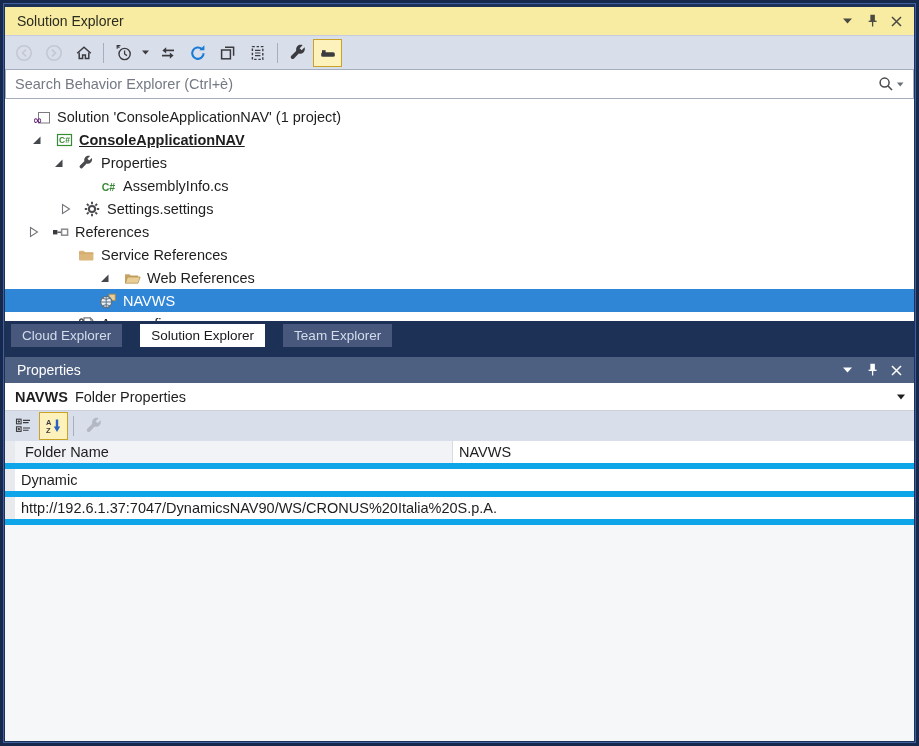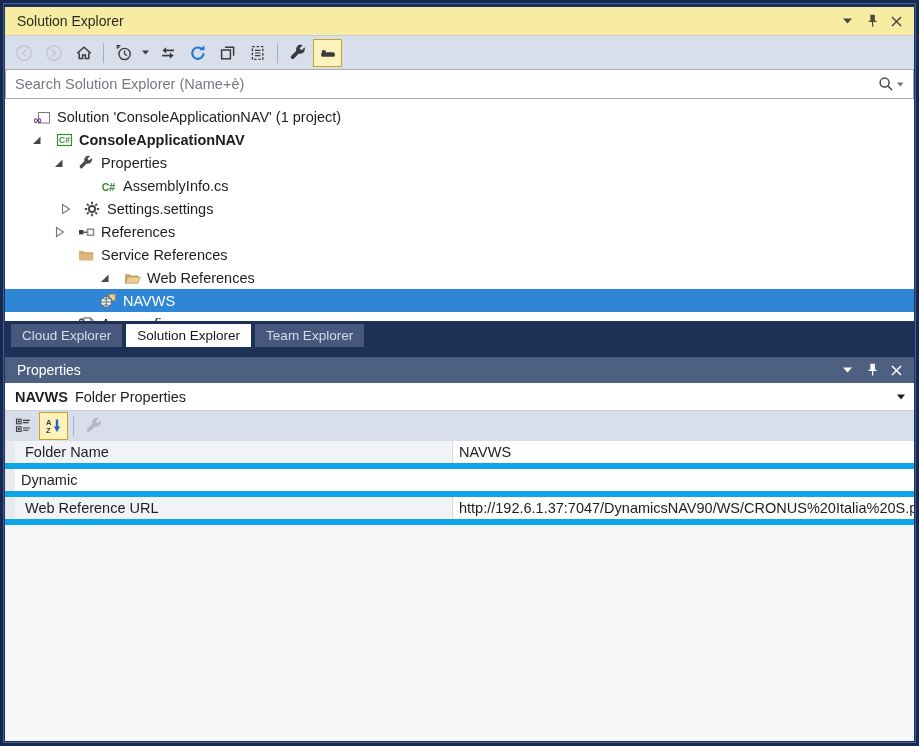--- a/index.html
+++ b/index.html
@@ -40,25 +40,25 @@
   .se-search .ph{flex:1;color:#747984;font-size:14.5px;}
   .se-tree{flex:1;background:#ffffff;overflow:hidden;padding-top:6px;position:relative;}
   .trow{
     height:23px;display:flex;align-items:center;font-size:14.5px;color:#1e1e1e;
     white-space:nowrap;
   }
   .trow.selected{background:#2f86d6;color:#ffffff;}
   .trow .exp{width:26px;height:16px;flex:none;display:flex;align-items:center;}
   .trow .ticon{width:18px;height:16px;flex:none;display:flex;align-items:center;justify-content:center;margin-right:6px;}
   .trow .tlabel{overflow:hidden;text-overflow:ellipsis;}
-  .trow.bold .tlabel{font-weight:bold;}
+  .trow.bold .tlabel{font-weight:bold;text-decoration:underline;}
   
   .se-tabs{
     height:26px;flex:none;background:#1d3157;display:flex;align-items:flex-end;
-    padding-left:6px;gap:4px;
+    padding-left:6px;gap:18px;
   }
   .tab{
     height:23px;line-height:23px;padding:0 11px;font-size:13.5px;
     background:#47587c;color:#d4dcec;cursor:default;
   }
   .tab.active{background:#ffffff;color:#17171c;}
   .panel-gap{height:10px;flex:none;background:#1d3157;}
   
   .pr-title{
     height:26px;flex:none;background:#4d6082;display:flex;align-items:center;
@@ -212,21 +212,21 @@
         <span>
           <svg width="18" height="18" viewBox="0 0 18 18">
             <rect x="3" y="6.2" width="3.6" height="3" fill="#3b3b3f"></rect>
             <rect x="2.2" y="8.2" width="13.6" height="4.6" rx="1.6" fill="#3b3b3f"></rect>
           </svg>
         </span>
       </span>
   </div>
 
   <div class="se-search">
-    <span class="ph">Search Solution Explorer (Name+è)</span>
+    <span class="ph">Search Behavior Explorer (Ctrl+è)</span>
     <span>
         <svg width="16" height="16" viewBox="0 0 16 16">
           <circle cx="6.6" cy="6.6" r="4.5" fill="none" stroke="#4a4a4f" stroke-width="1.5"></circle>
           <path d="M10 10l4 4" stroke="#4a4a4f" stroke-width="1.6"></path>
         </svg>
       </span>
     <span class="caret-btn">
         <span>
           <svg width="7" height="5" viewBox="0 0 7 5">
             <path d="M0 .5h6.5L3.2 4.5z" fill="#6b6f78"></path>
@@ -291,21 +291,21 @@
         <span class="ticon">
           <svg width="16" height="16" viewBox="0 0 16 16">
             <circle cx="8" cy="8" r="3.1" fill="none" stroke="#4a4a4f" stroke-width="2"></circle>
             <g stroke="#4a4a4f" stroke-width="1.9">
               <path d="M8 .8v2.4M8 12.8v2.4M.8 8h2.4M12.8 8h2.4M2.9 2.9l1.7 1.7M11.4 11.4l1.7 1.7M13.1 2.9l-1.7 1.7M4.6 11.4l-1.7 1.7"></path>
             </g>
           </svg>
         </span>
         <span class="tlabel">Settings.settings</span>
       </div>
-      <div class="trow" style="padding-left: 46px;">
+      <div class="trow" style="padding-left: 20px;">
         <span class="exp">
           <svg width="16" height="16" viewBox="0 0 16 16">
             <path d="M5.5 3.5v9l7-4.5z" fill="#ffffff" stroke="#72767c" stroke-width="1.1"></path>
           </svg>
         </span>
         <span class="ticon">
           <svg width="17" height="16" viewBox="0 0 17 16">
             <rect x="1" y="6" width="4.4" height="4.4" fill="#3b3b3f"></rect>
             <path d="M5.4 8.2h4" stroke="#3b3b3f" stroke-width="1.2"></path>
             <rect x="9.6" y="5.2" width="6" height="6" fill="#ffffff" stroke="#8a8a90" stroke-width="1.5"></rect>
@@ -453,19 +453,18 @@
       <span class="gutter"></span>
       <span class="gname">Folder Name</span>
       <span class="gval">NAVWS</span>
     </div>
     <div class="grow">
       <span class="gutter"></span>
       <span class="gval">Dynamic</span>
     </div>
     <div class="grow">
       <span class="gutter"></span>
-      <span class="gname">Web Reference URL</span>
       <span class="gval">http://192.6.1.37:7047/DynamicsNAV90/WS/CRONUS%20Italia%20S.p.A.</span>
     </div>
   </div>
   <div class="pr-bottom"></div>
 
 </div>
 
 </body></html>

